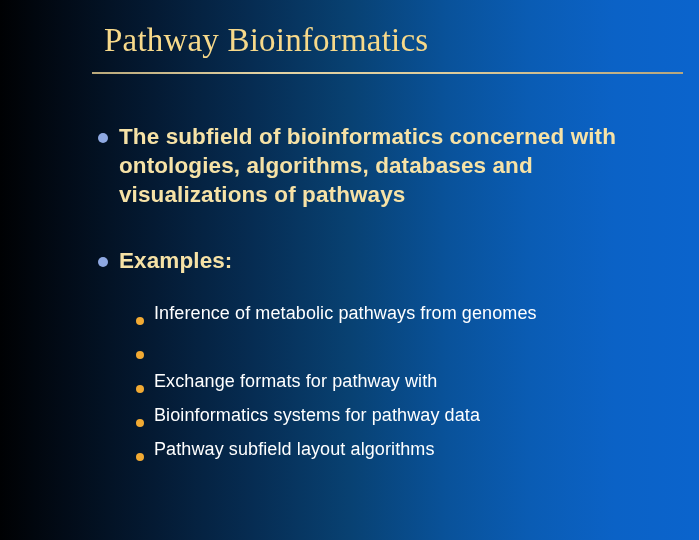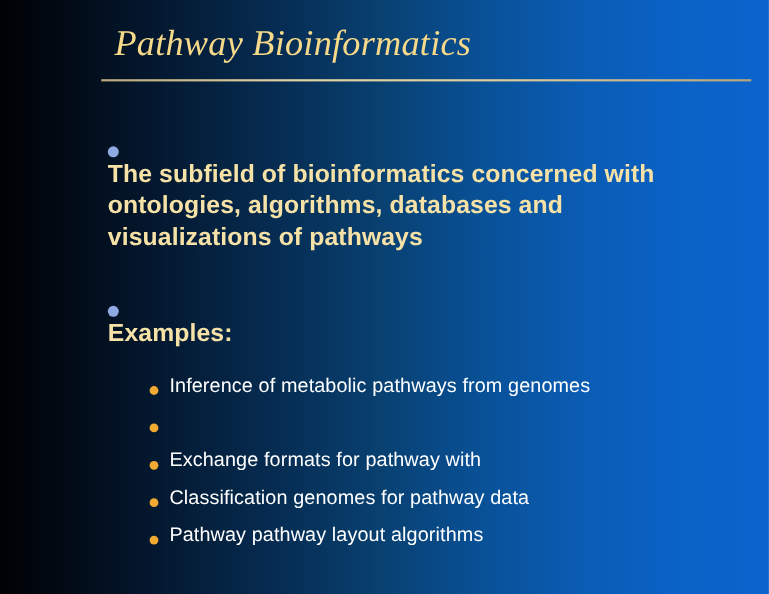--- a/index.html
+++ b/index.html
@@ -54,21 +54,20 @@
   
   #title-block {
     position: absolute;
     left: 92px;
     top: 22px;
     width: 591px;
   }
 
   #slide-title {
     font-family: "Liberation Serif", "DejaVu Serif", serif;
-    font-style: italic;
     font-size: 33px;
     line-height: 1.1;
     color: #f7d98a;
     letter-spacing: 0.2px;
     padding-left: 12px;
     white-space: nowrap;
   }
 
   #title-rule {
     margin-top: 14px;
@@ -87,21 +86,20 @@
     position: absolute;
     left: 0;
     top: 122px;
     width: 699px;
   }
 
   .main-bullet {
     display: flex;
     align-items: flex-start;
     padding-left: 98px;
-    flex-direction: column;
   }
 
   .main-bullet .marker {
     flex: 0 0 auto;
     width: 10px;
     height: 10px;
     border-radius: 50%;
     background: #8fa9e2;
     margin-top: 11px;
     margin-right: 11px;
@@ -122,21 +120,21 @@
   }
 
   
   #sub-list {
     margin-top: 16px;
     padding-left: 136px;
   }
 
   .sub-bullet {
     display: flex;
-    align-items: center;
+    align-items: flex-end;
     height: 34px;
   }
 
   .sub-bullet .marker {
     flex: 0 0 auto;
     width: 8px;
     height: 8px;
     border-radius: 50%;
     background: #f2aa33;
     margin-top: 9px;
@@ -184,23 +182,23 @@
         <span class="marker"></span>
       </div>
 
       <div class="sub-bullet">
         <span class="marker"></span>
         <span class="text">Exchange formats for pathway with</span>
       </div>
 
       <div class="sub-bullet">
         <span class="marker"></span>
-        <span class="text">Classification genomes for pathway data</span>
-      </div>
-
-      <div class="sub-bullet">
-        <span class="marker"></span>
-        <span class="text">Pathway pathway layout algorithms</span>
+        <span class="text">Bioinformatics systems for pathway data</span>
+      </div>
+
+      <div class="sub-bullet">
+        <span class="marker"></span>
+        <span class="text">Pathway subfield layout algorithms</span>
       </div>
 
     </div>
   </div>
 </div>
 
 </body></html>

